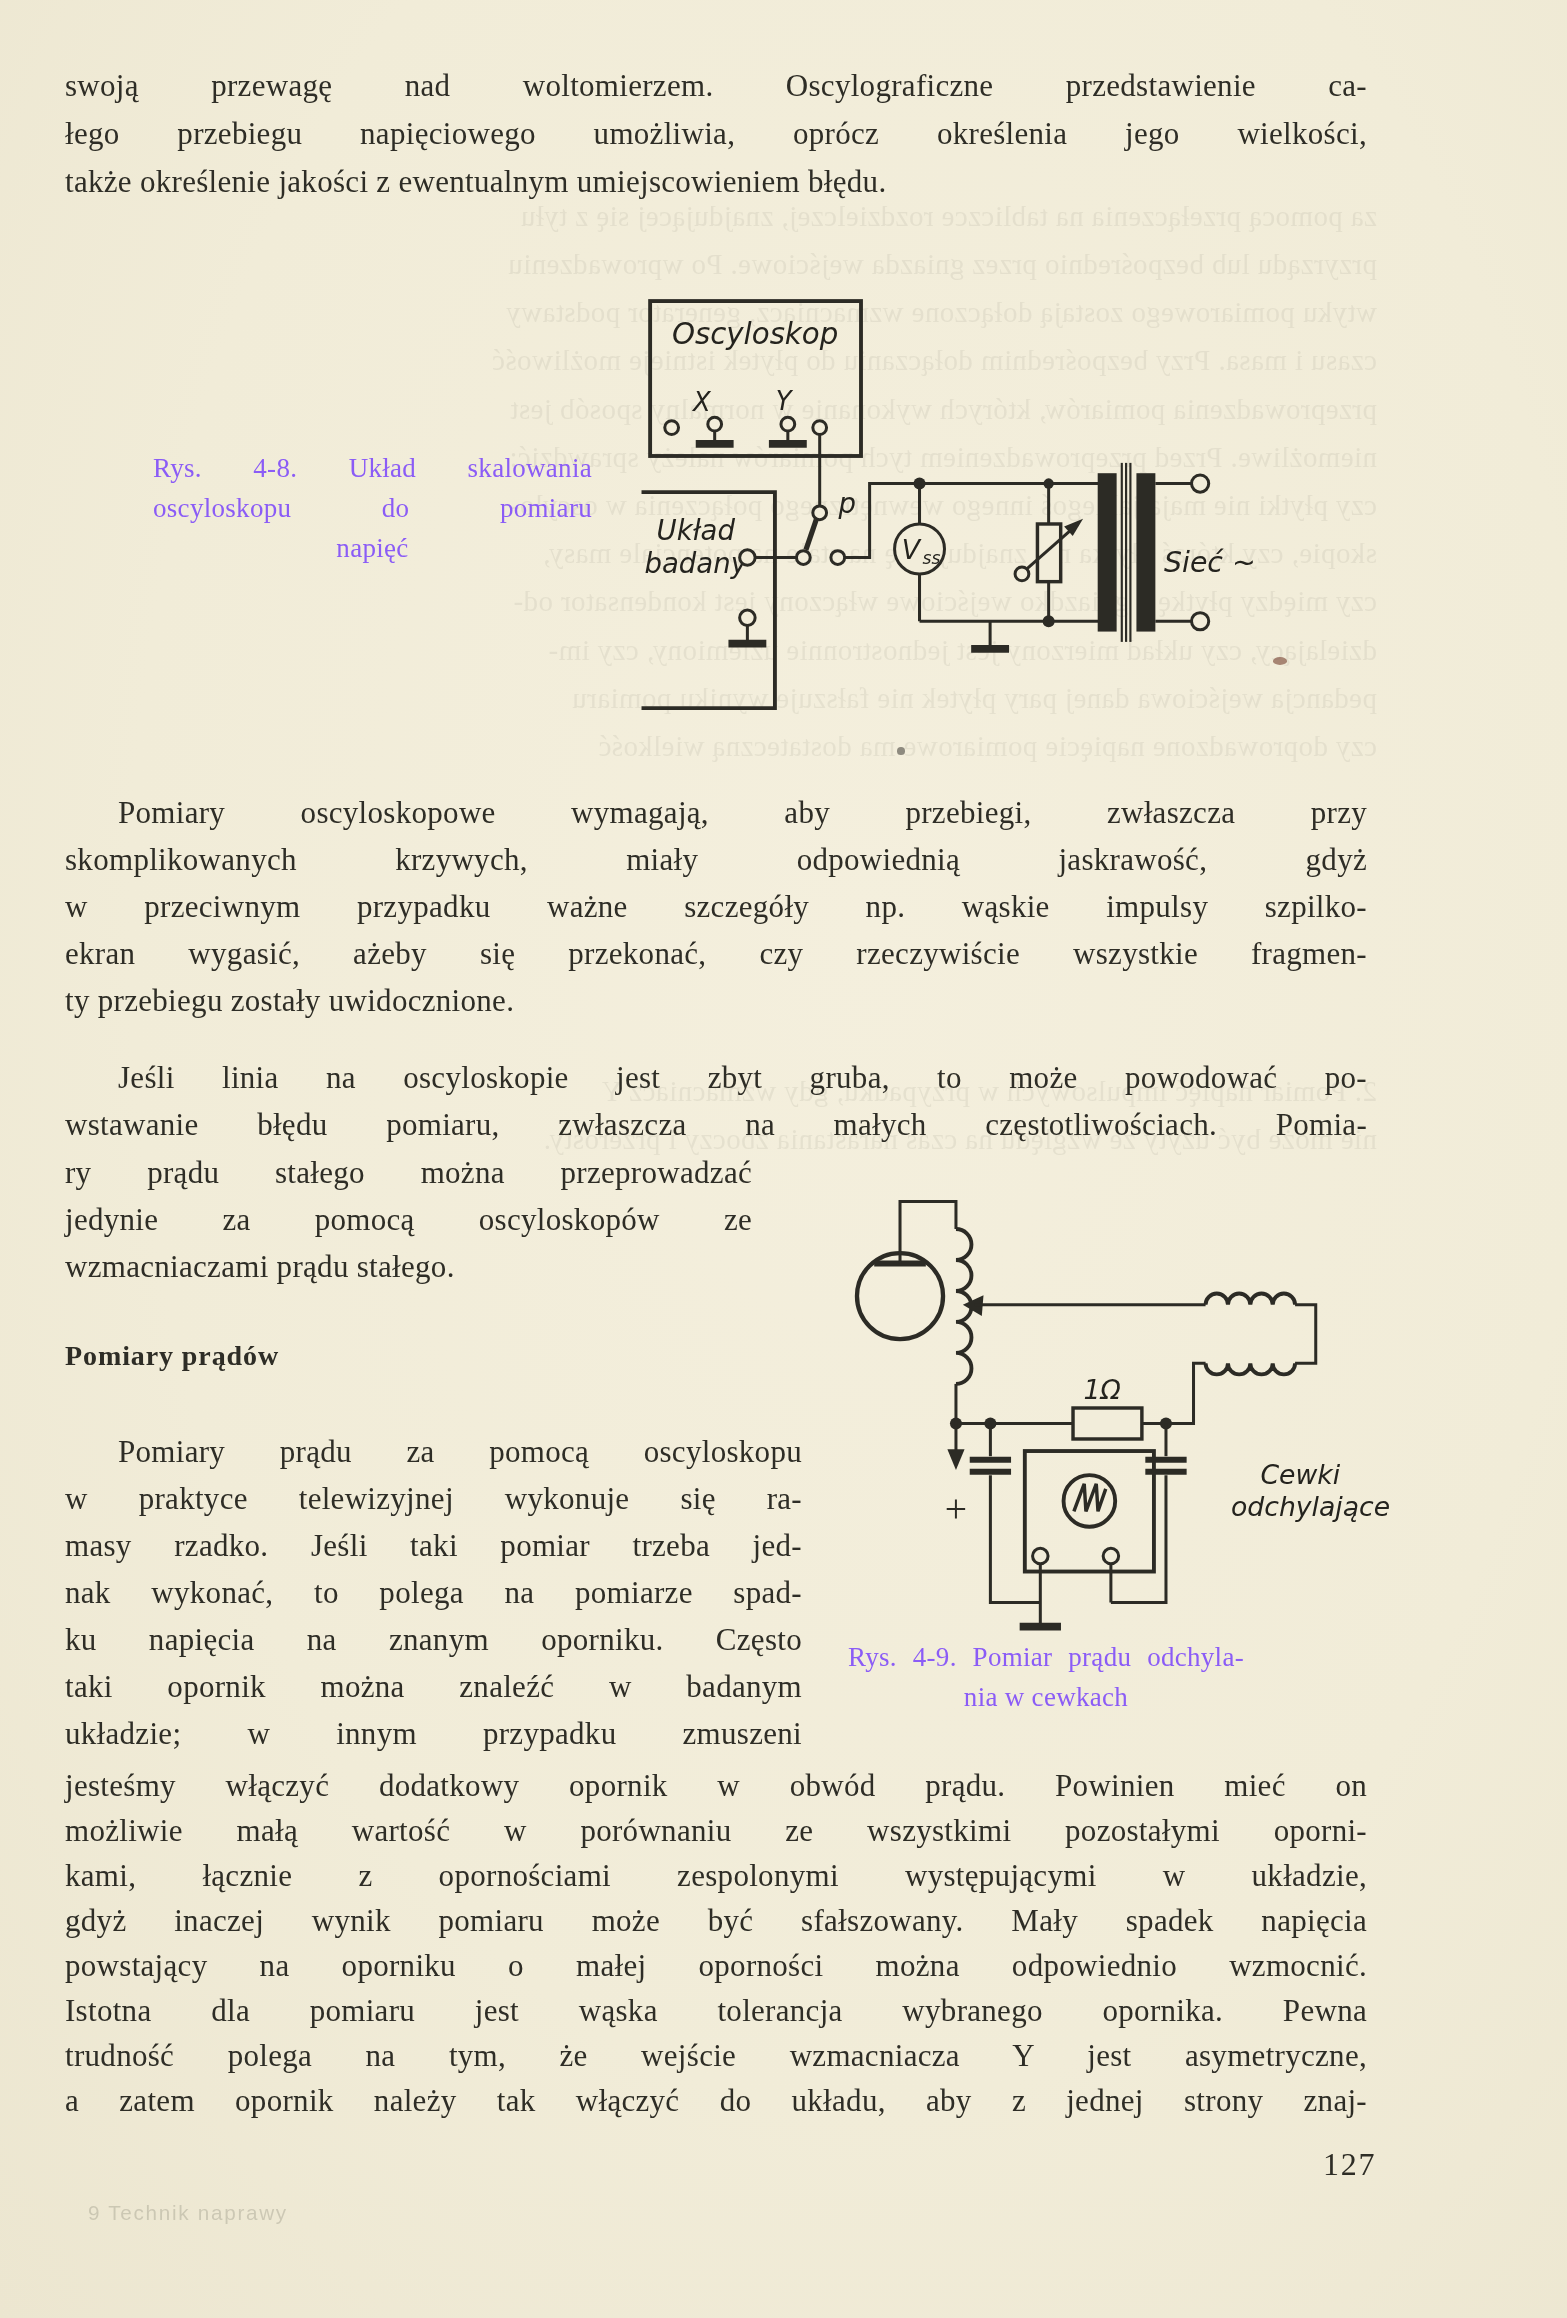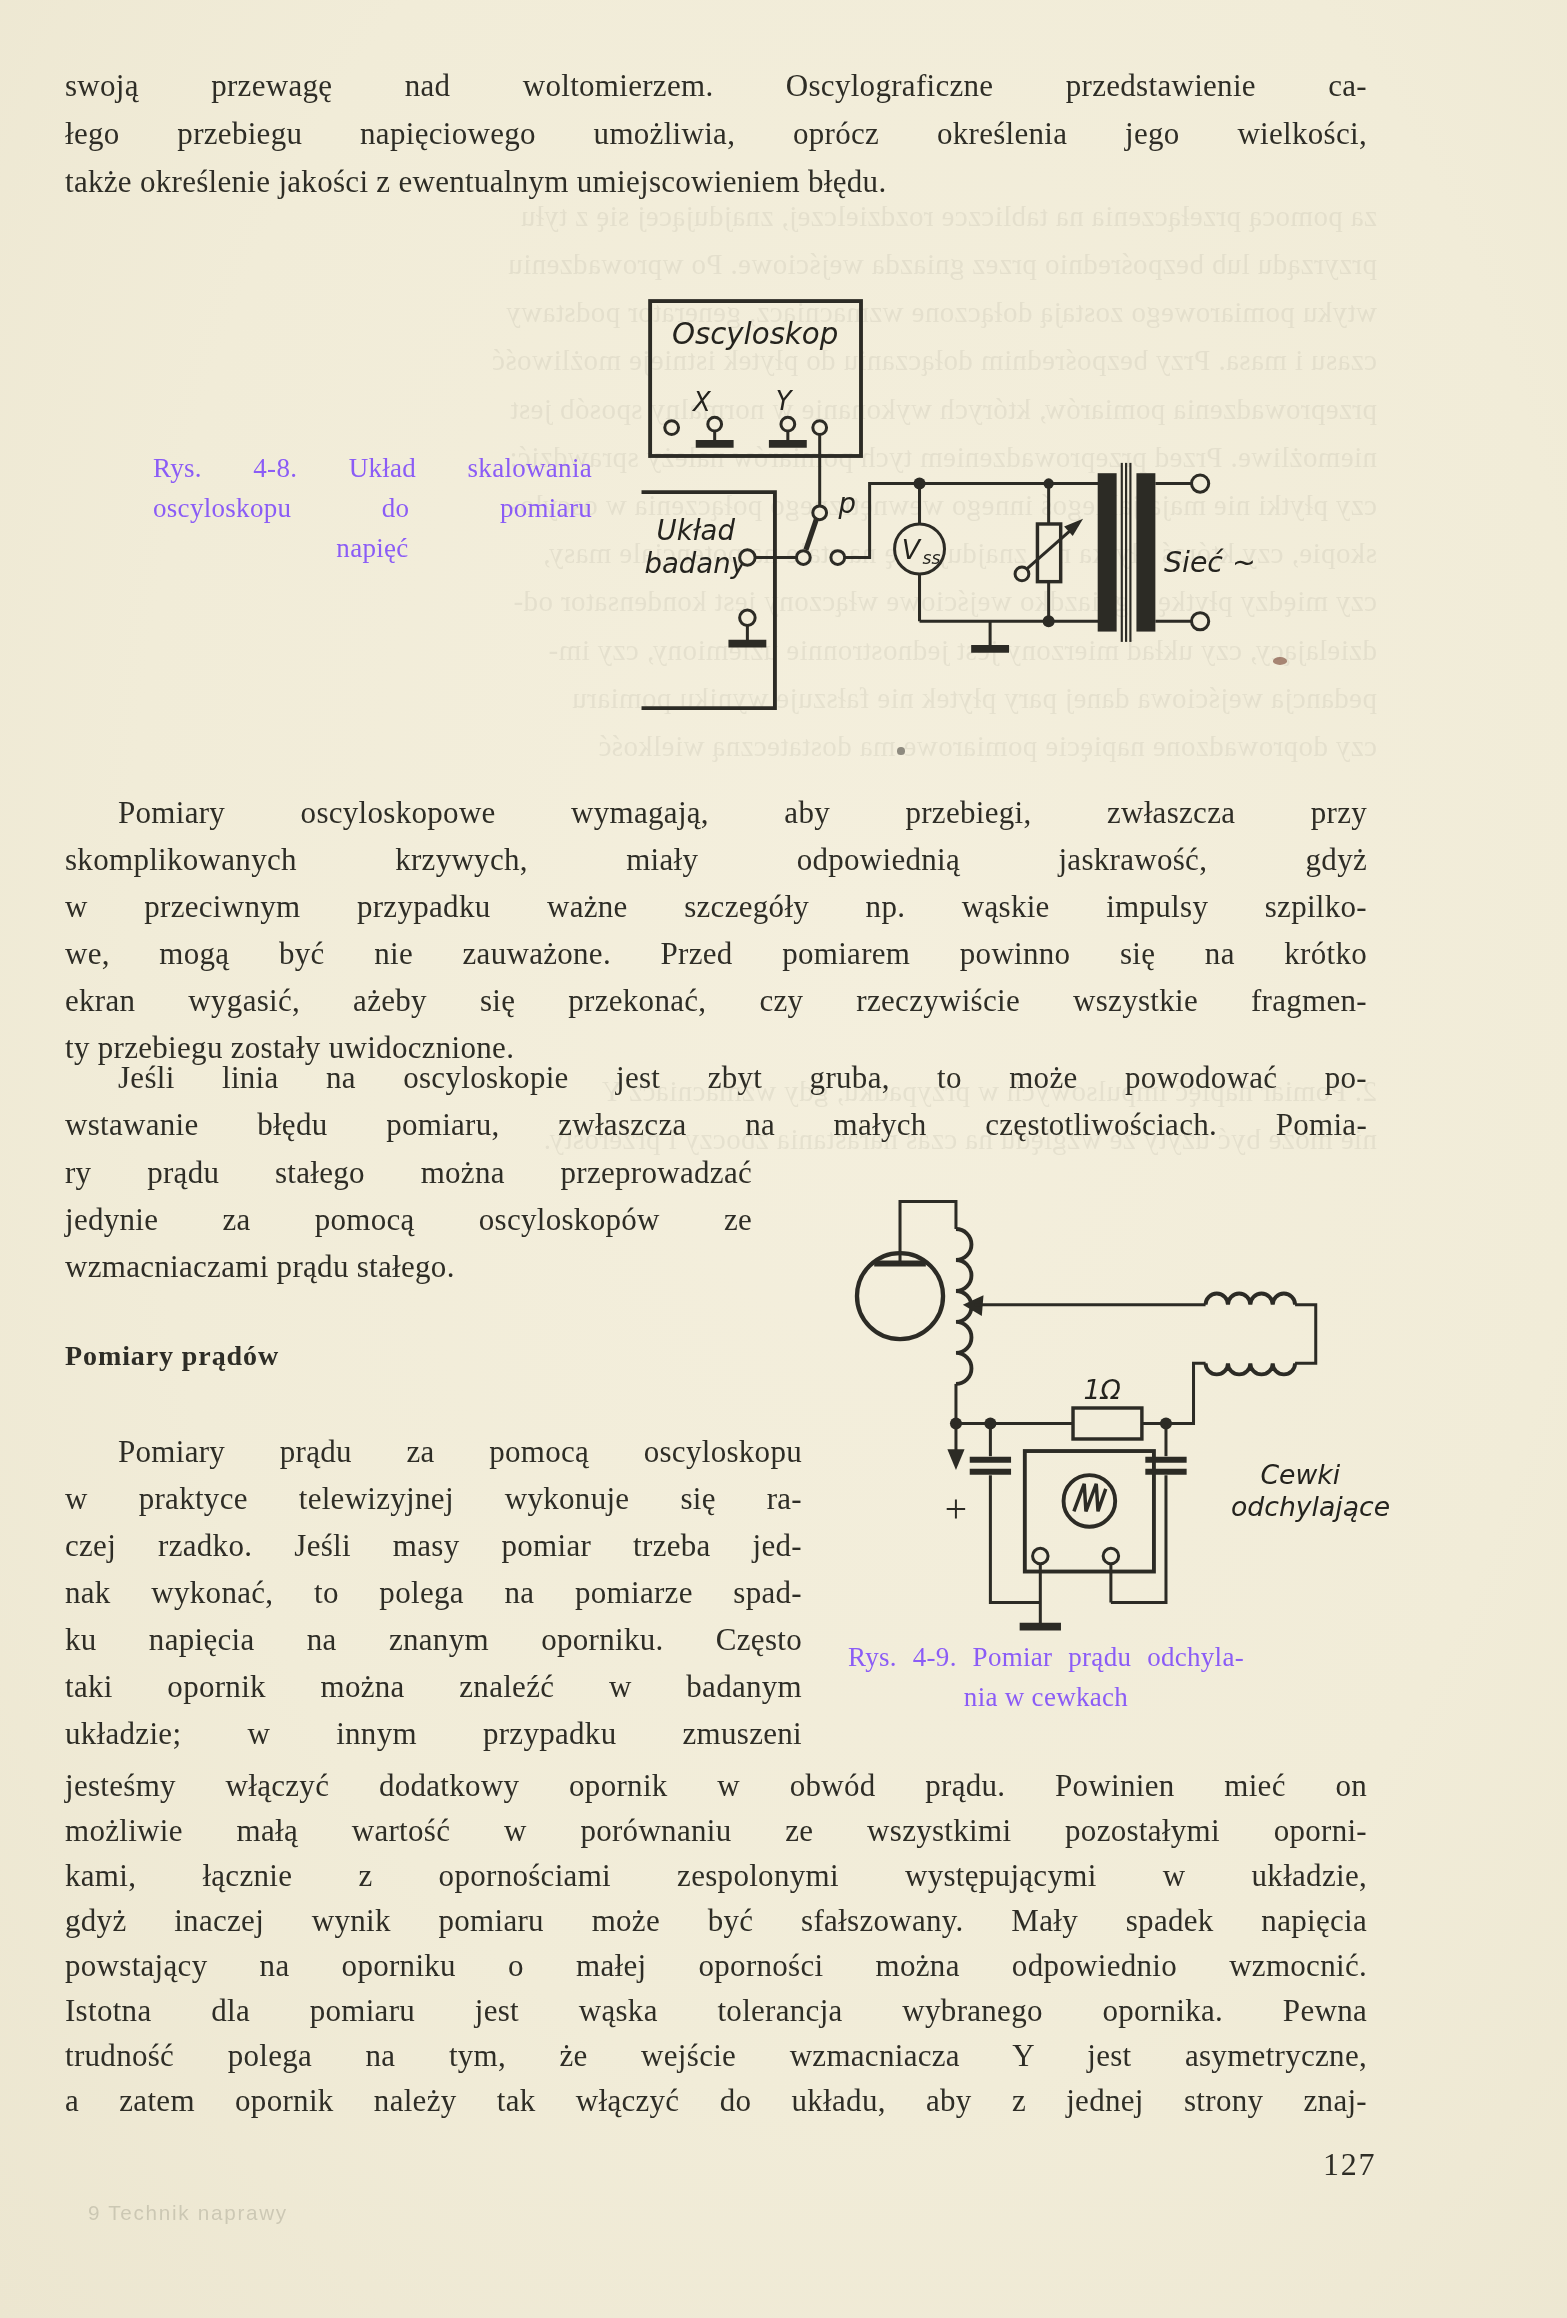--- a/index.html
+++ b/index.html
@@ -61,42 +61,41 @@
 <div class="para body-text" style="left:65px;top:62px;width:1302px">
     <div class="tl">swoją przewagę nad woltomierzem. Oscylograficzne przedstawienie ca-</div>
     <div class="tl">łego przebiegu napięciowego umożliwia, oprócz określenia jego wielkości,</div>
     <div class="tl last">także określenie jakości z ewentualnym umiejscowieniem błędu.</div>
   </div>
 
 <div class="para body-text lh55" style="left:65px;top:789px;width:1302px">
     <div class="tl ind">Pomiary oscyloskopowe wymagają, aby przebiegi, zwłaszcza przy</div>
     <div class="tl">skomplikowanych krzywych, miały odpowiednią jaskrawość, gdyż</div>
     <div class="tl">w przeciwnym przypadku ważne szczegóły np. wąskie impulsy szpilko-</div>
-    <div class="tl">we, mogą być nie zauważone. Przed pomiarem powinno się na krótko</div>
     <div class="tl">ekran wygasić, ażeby się przekonać, czy rzeczywiście wszystkie fragmen-</div>
     <div class="tl last">ty przebiegu zostały uwidocznione.</div>
   </div>
 
 <div class="para body-text lh55" style="left:65px;top:1054px;width:1302px">
     <div class="tl ind">Jeśli linia na oscyloskopie jest zbyt gruba, to może powodować po-</div>
     <div class="tl">wstawanie błędu pomiaru, zwłaszcza na małych częstotliwościach. Pomia-</div>
   </div>
 
 <div class="para body-text lh55" style="left:65px;top:1149px;width:687px">
     <div class="tl">ry prądu stałego można przeprowadzać</div>
     <div class="tl">jedynie za pomocą oscyloskopów ze</div>
     <div class="tl last">wzmacniaczami prądu stałego.</div>
   </div>
 
 <div id="section-heading">Pomiary prądów</div>
 
 <div class="para body-text lh55" style="left:65px;top:1428px;width:737px">
     <div class="tl ind">Pomiary prądu za pomocą oscyloskopu</div>
     <div class="tl">w praktyce telewizyjnej wykonuje się ra-</div>
-    <div class="tl">czej rzadko. Jeśli masy pomiar trzeba jed-</div>
+    <div class="tl">masy rzadko. Jeśli taki pomiar trzeba jed-</div>
     <div class="tl">nak wykonać, to polega na pomiarze spad-</div>
     <div class="tl">ku napięcia na znanym oporniku. Często</div>
     <div class="tl">taki opornik można znaleźć w badanym</div>
     <div class="tl">układzie; w innym przypadku zmuszeni</div>
   </div>
 
 <div class="para body-text lh52" style="left:65px;top:1763px;width:1302px">
     <div class="tl">jesteśmy włączyć dodatkowy opornik w obwód prądu. Powinien mieć on</div>
     <div class="tl">możliwie małą wartość w porównaniu ze wszystkimi pozostałymi oporni-</div>
     <div class="tl">kami, łącznie z opornościami zespolonymi występującymi w układzie,</div>

